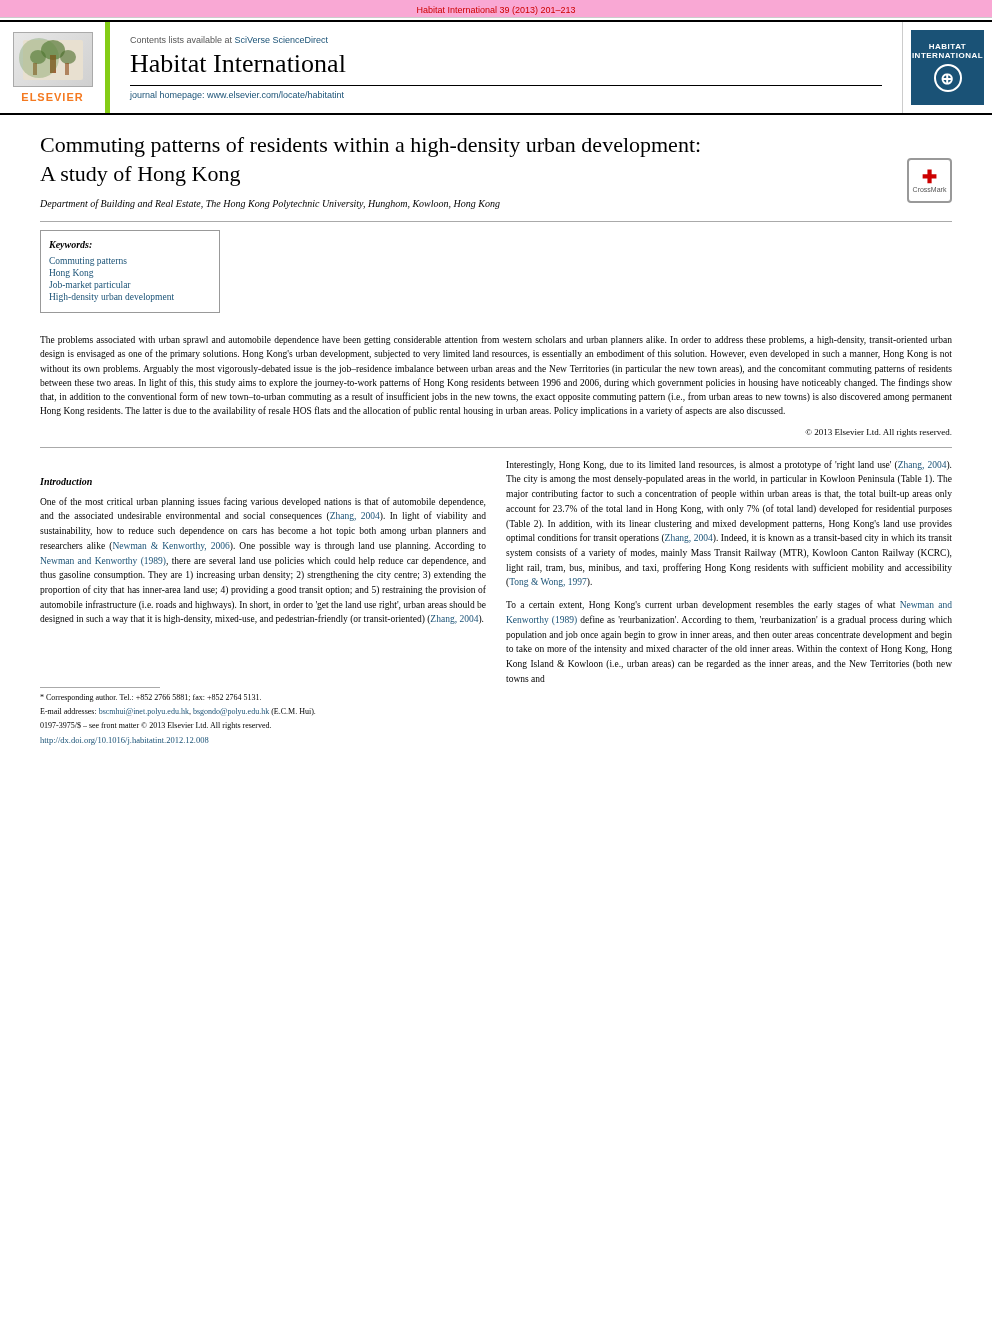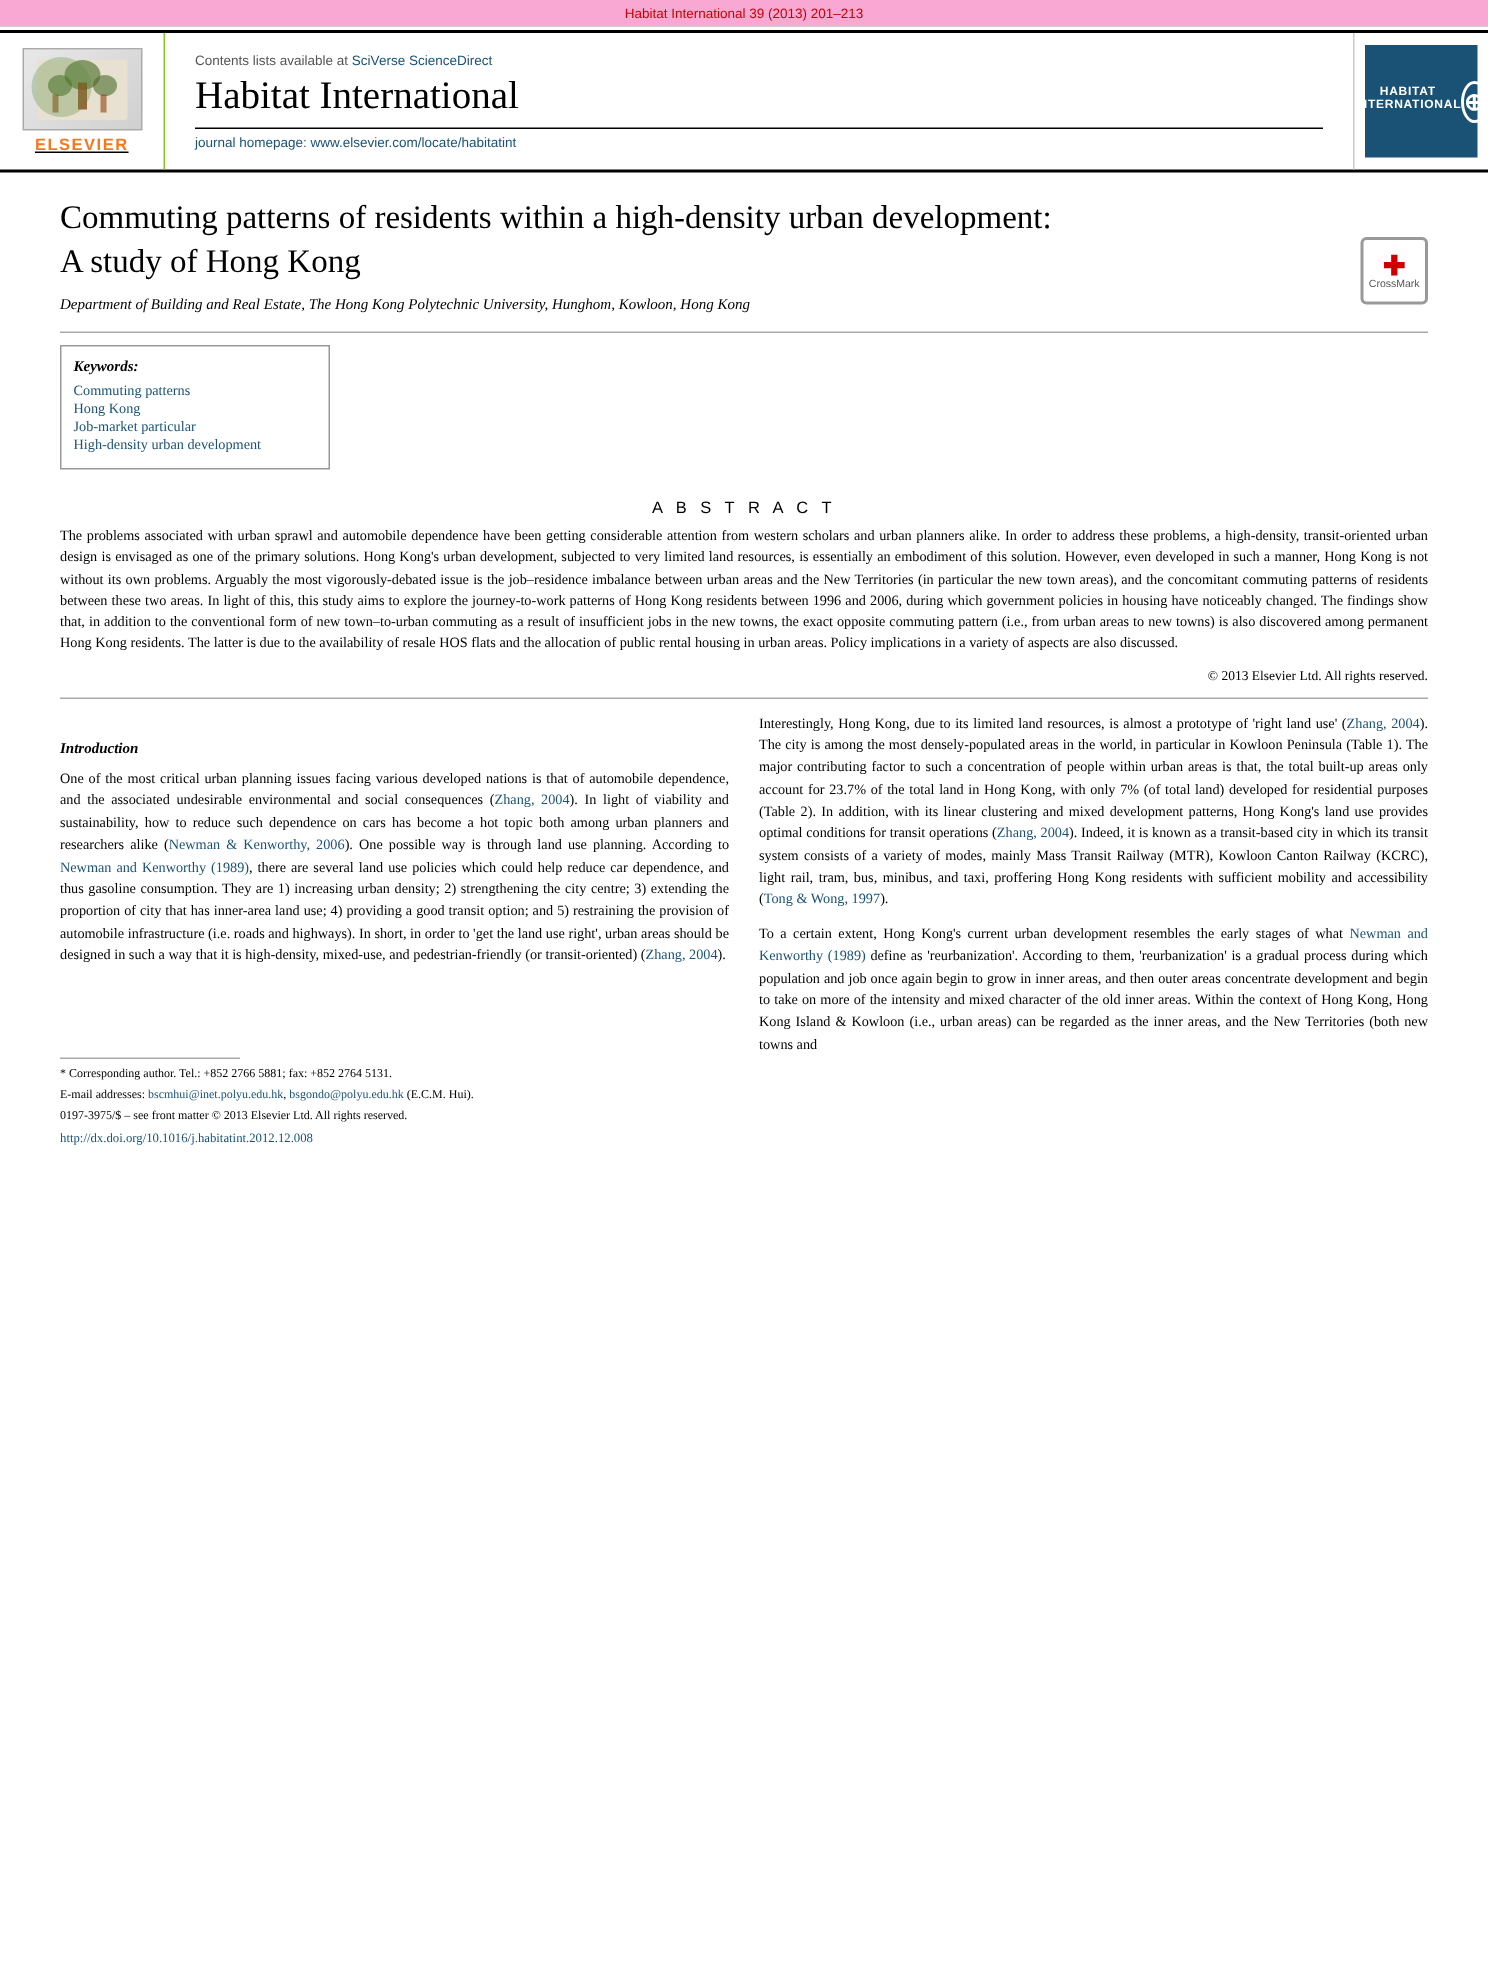--- a/index.html
+++ b/index.html
@@ -39,23 +39,22 @@
       border-bottom: 2px solid #000;
       border-top: 2px solid #000;
       margin-top: 2px;
     }
     .header-left {
       width: 110px;
       min-width: 110px;
       display: flex;
       align-items: center;
       justify-content: center;
-      border-right: 1px solid #84cc16;
+      border-right: 5px solid #84cc16;
       padding: 8px;
-      text-decoration: underline;
     }
     .elsevier-logo {
       display: flex;
       flex-direction: column;
       align-items: center;
     }
     .elsevier-logo .logo-img {
       width: 80px;
       height: 55px;
       background: linear-gradient(135deg, #e8e8e8 0%, #d0d0d0 100%);
@@ -130,21 +129,21 @@
       align-items: center;
       justify-content: center;
       border-left: 1px solid #ccc;
       padding: 8px;
     }
     .habitat-logo {
       width: 75px;
       height: 75px;
       background: #1a5276;
       display: flex;
-      flex-direction: row;
+      flex-direction: column;
       align-items: center;
       justify-content: center;
       color: #fff;
       font-family: Arial, sans-serif;
       font-size: 7px;
       font-weight: bold;
       letter-spacing: 0.5px;
       position: relative;
     }
     .habitat-logo .habitat-text {
@@ -383,21 +382,20 @@
 
     <div class="two-col">
       <div class="keywords-col">
         <div class="kw-title">Keywords:</div>
         <div class="kw-item">Commuting patterns</div>
         <div class="kw-item">Hong Kong</div>
         <div class="kw-item">Job-market particular</div>
         <div class="kw-item">High-density urban development</div>
       </div>
       <div class="abstract-col">
-        <div class="abstract-header">A B S T R A C T</div>
         <div class="abstract-text">The problems associated with urban sprawl and automobile dependence have been getting considerable attention from western scholars and urban planners alike. In order to address these problems, a high-density, transit-oriented urban design is envisaged as one of the primary solutions. Hong Kong's urban development, subjected to very limited land resources, is essentially an embodiment of this solution. However, even developed in such a manner, Hong Kong is not without its own problems. Arguably the most vigorously-debated issue is the job–residence imbalance between urban areas and the New Territories (in particular the new town areas), and the concomitant commuting patterns of residents between these two areas. In light of this, this study aims to explore the journey-to-work patterns of Hong Kong residents between 1996 and 2006, during which government policies in housing have noticeably changed. The findings show that, in addition to the conventional form of new town–to-urban commuting as a result of insufficient jobs in the new towns, the exact opposite commuting pattern (i.e., from urban areas to new towns) is also discovered among permanent Hong Kong residents. The latter is due to the availability of resale HOS flats and the allocation of public rental housing in urban areas. Policy implications in a variety of aspects are also discussed.</div>
         <div class="copyright-line">© 2013 Elsevier Ltd. All rights reserved.</div>
       </div>
     </div>
 
     <hr class="section-rule">
 
     <div class="body-two-col">
       <div class="body-col">
         <div class="section-title">Introduction</div>

